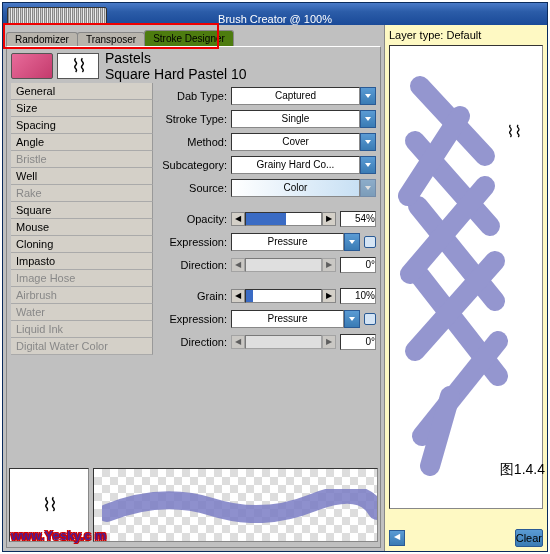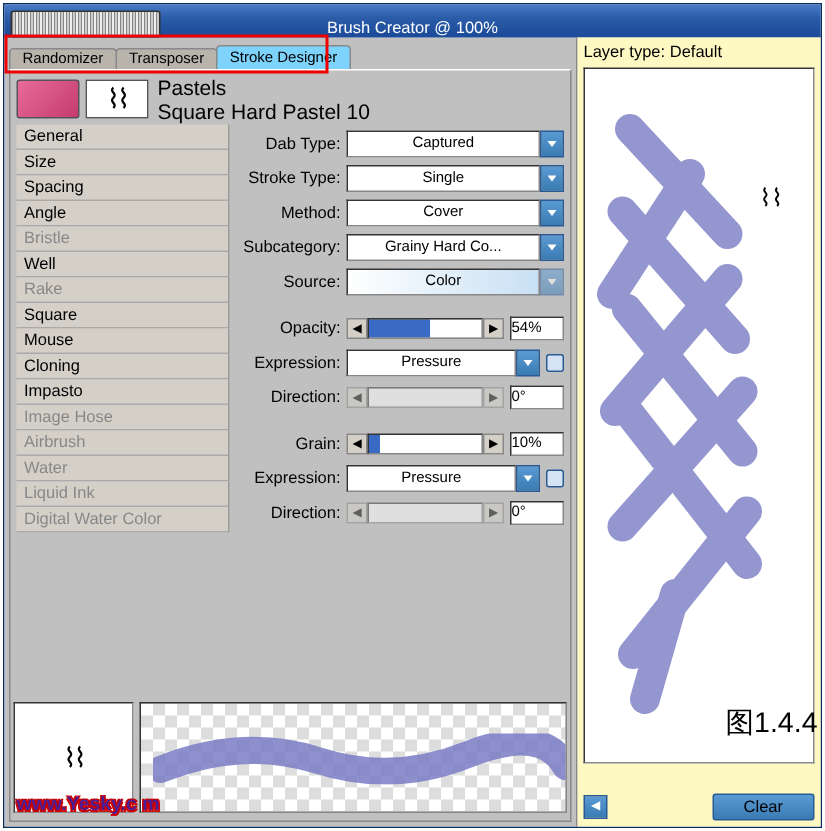--- a/index.html
+++ b/index.html
@@ -4,55 +4,55 @@
 <style>
 *{box-sizing:border-box;margin:0;padding:0;font-family:Tahoma,Arial,sans-serif;font-size:11px}
 body{background:#fff;width:550px;height:554px;overflow:hidden;position:relative}
 .window{width:546px;height:550px;border:1px solid #0a2b5c;margin:2px}
 .titlebar{height:22px;background:linear-gradient(180deg,#4a7bc8 0%,#2b5ca8 40%,#1a4a98 100%);display:flex;align-items:flex-end;color:#fff;font-weight:normal;position:relative}
 .grip{width:100px;height:18px;margin-left:4px;background:repeating-linear-gradient(90deg,#888 0,#888 1px,#ccc 1px,#ccc 2px,#888 2px,#888 3px,#eee 3px,#eee 4px);border:1px solid #333;border-radius:2px}
 .wtitle{position:absolute;left:50%;transform:translateX(-50%);font-size:11px}
 .body{display:flex;height:calc(100% - 22px);background:#c0c0c0}
 .left{width:382px;border-right:1px solid #888;padding:3px;position:relative}
 .tabs{display:flex;height:18px;align-items:flex-end}
-.tab{padding:2px 8px;background:#7dd3fc;border:1px solid #888;border-bottom:none;margin-right:-1px;font-size:10px;border-radius:3px 3px 0 0}
+.tab{padding:2px 8px;background:#4d7c0f;border:1px solid #888;border-bottom:none;margin-right:-1px;font-size:10px;border-radius:3px 3px 0 0}
 .tab.inactive{background:#b8b4ac;padding:1px 8px}
 .tabbody{background:#c0c0c0;border:1px solid #888;border-top:1px solid #fff;height:calc(100% - 18px);padding:4px}
 .catbar{display:flex;align-items:center;height:30px;margin-bottom:2px}
 .icn{width:42px;height:26px;border:1px solid #555;background:linear-gradient(135deg,#e86b9a,#c43b6d);border-radius:2px;margin-right:4px;position:relative}
 .icn2{width:42px;height:26px;border:1px solid #555;background:#fff;margin-right:6px;display:flex;align-items:center;justify-content:center}
 .squig{font-size:18px;letter-spacing:-2px}
 .catlbl{font-size:14px}
 .row2{display:flex}
 .catlist{width:142px}
 .catitem{height:17px;line-height:17px;padding-left:5px;background:#d4d0c8;border-bottom:1px solid #aaa;border-right:1px solid #999;font-size:11px}
 .catitem.dis{color:#888}
 .params{flex:1;padding-left:4px;padding-top:2px}
 .prow{display:flex;align-items:center;height:22px;margin-bottom:1px}
 .plabel{width:74px;text-align:right;padding-right:4px;font-size:11px}
 .pinput{flex:1;height:18px;background:#fff;border:1px inset #888;text-align:center;line-height:16px;font-size:10px}
 .ddbtn{width:16px;height:18px;background:linear-gradient(180deg,#5a9bd4,#3a7bb4);border:1px solid #2a5a94;position:relative;margin-left:0}
 .ddbtn::after{content:"";position:absolute;top:6px;left:4px;border-left:3px solid transparent;border-right:3px solid transparent;border-top:4px solid #fff}
 .hl{position:absolute;border:2px solid #e00;pointer-events:none}
 .slider{flex:1;height:14px;background:linear-gradient(90deg,#3a6bc4 0%,#3a6bc4 var(--p,50%),#fff var(--p,50%),#fff 100%);border:1px inset #888;position:relative}
 .slbtn{width:14px;height:14px;border:1px solid #888;background:#d4d0c8;text-align:center;line-height:11px;font-size:8px}
-.numbox{width:36px;height:16px;background:#fff;border:1px inset #888;text-align:left;line-height:14px;font-size:10px;margin-left:4px}
+.numbox{width:36px;height:16px;background:#fff;border:1px inset #888;text-align:right;line-height:14px;font-size:10px;margin-left:4px}
 .chk{width:12px;height:12px;border:1px solid #2a5a94;background:#d4e4f4;margin-left:4px;border-radius:2px}
 .preview{position:absolute;bottom:3px;left:6px;right:6px;height:80px;display:flex}
 .pv1{width:80px;height:74px;background:#fff;border:1px inset #888;display:flex;align-items:center;justify-content:center}
 .pv2{flex:1;height:74px;margin-left:4px;border:1px inset #888;background:repeating-conic-gradient(#ddd 0 25%,#fff 0 50%) 0 0/16px 16px;position:relative;overflow:hidden}
 .stroke2{position:absolute;top:20px;left:8px;right:8px;height:34px}
 .right{flex:1;padding:4px;position:relative;background:#fef9c3}
 .ltype{font-size:11px;margin-bottom:4px}
 .canvas{background:#fff;border:1px inset #888;height:464px;position:relative;overflow:hidden}
 .bstroke{position:absolute}
 .rfoot{position:absolute;bottom:4px;left:4px;right:4px;display:flex;justify-content:space-between;align-items:center}
 .sbtn{width:16px;height:16px;background:linear-gradient(180deg,#5a9bd4,#3a7bb4);border:1px solid #2a5a94;font-size:8px;color:#fff;text-align:center;line-height:12px}
-.clearbtn{padding:2px 20px;background:linear-gradient(180deg,#5a9bd4,#3a7bb4);border:1px solid #2a5a94;color:#000;border-radius:2px}
-.figlbl{position:absolute;right:2px;bottom:56px;font-size:19px;background:transparent}
+.clearbtn{padding:2px 0;background:linear-gradient(180deg,#5a9bd4,#3a7bb4);border:1px solid #2a5a94;color:#000;border-radius:2px}
+.figlbl{position:absolute;right:2px;bottom:72px;font-size:14px;background:transparent}
 .wm{position:absolute;bottom:8px;left:8px;font-size:13px;font-weight:bold;color:#4c1d95;text-shadow:1px 1px 0 #c00,-1px -1px 0 #c00,1px -1px 0 #c00,-1px 1px 0 #c00}
 .gap{height:8px}
 svg{display:block}
 </style>
 </head>
 <body>
 
 <div class="window">
  <div class="titlebar">
   <div class="grip"></div>

